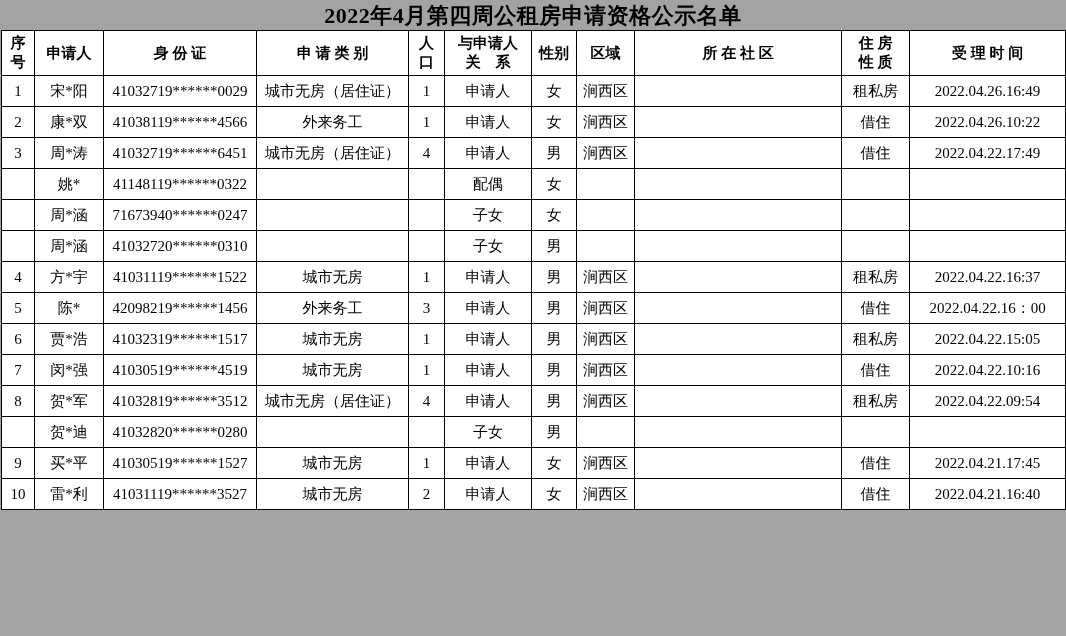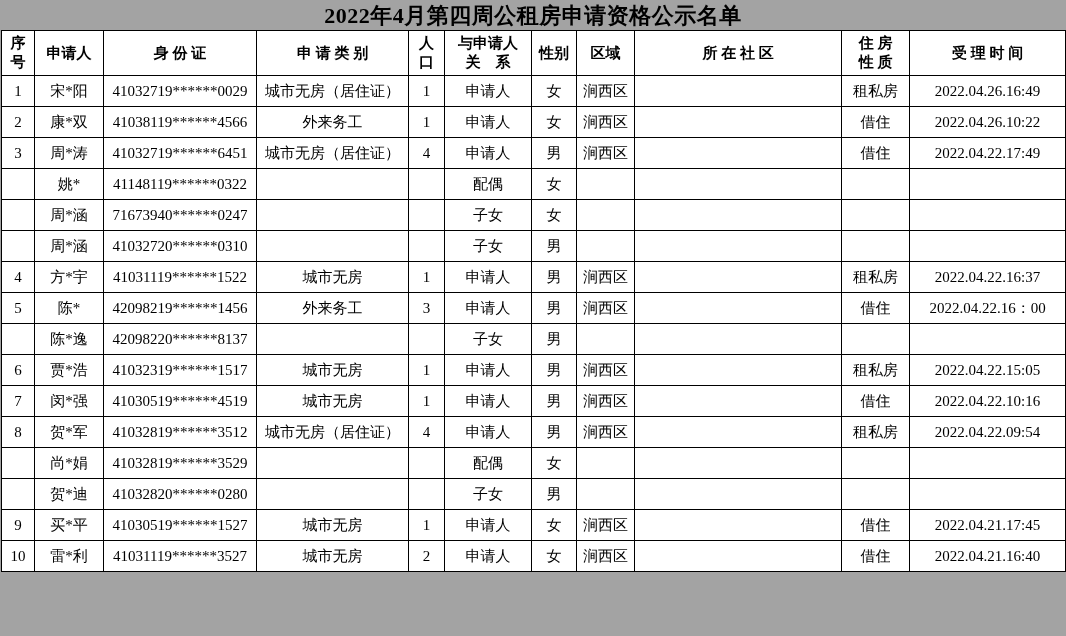--- a/index.html
+++ b/index.html
@@ -213,33 +213,20 @@
           <td>外来务工</td>
           <td>3</td>
           <td>申请人</td>
           <td>男</td>
           <td>涧西区</td>
           <td></td>
           <td>借住</td>
           <td>2022.04.22.16：00</td>
         </tr>
         <tr>
-          <td></td>
-          <td>陈*逸</td>
-          <td>42098220******8137</td>
-          <td></td>
-          <td></td>
-          <td>子女</td>
-          <td>男</td>
-          <td></td>
-          <td></td>
-          <td></td>
-          <td></td>
-        </tr>
-        <tr>
           <td>6</td>
           <td>贾*浩</td>
           <td>41032319******1517</td>
           <td>城市无房</td>
           <td>1</td>
           <td>申请人</td>
           <td>男</td>
           <td>涧西区</td>
           <td></td>
           <td>租私房</td>
@@ -266,33 +253,20 @@
           <td>4</td>
           <td>申请人</td>
           <td>男</td>
           <td>涧西区</td>
           <td></td>
           <td>租私房</td>
           <td>2022.04.22.09:54</td>
         </tr>
         <tr>
           <td></td>
-          <td>尚*娟</td>
-          <td>41032819******3529</td>
-          <td></td>
-          <td></td>
-          <td>配偶</td>
-          <td>女</td>
-          <td></td>
-          <td></td>
-          <td></td>
-          <td></td>
-        </tr>
-        <tr>
-          <td></td>
           <td>贺*迪</td>
           <td>41032820******0280</td>
           <td></td>
           <td></td>
           <td>子女</td>
           <td>男</td>
           <td></td>
           <td></td>
           <td></td>
           <td></td>

